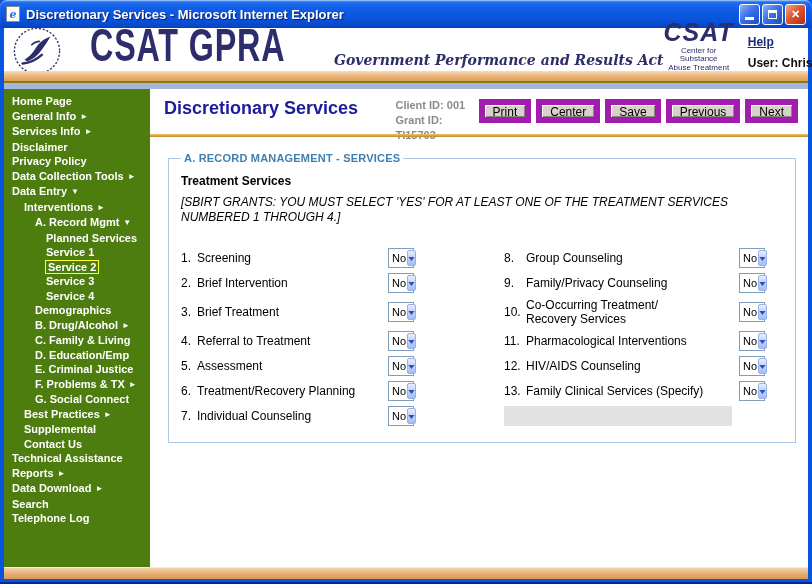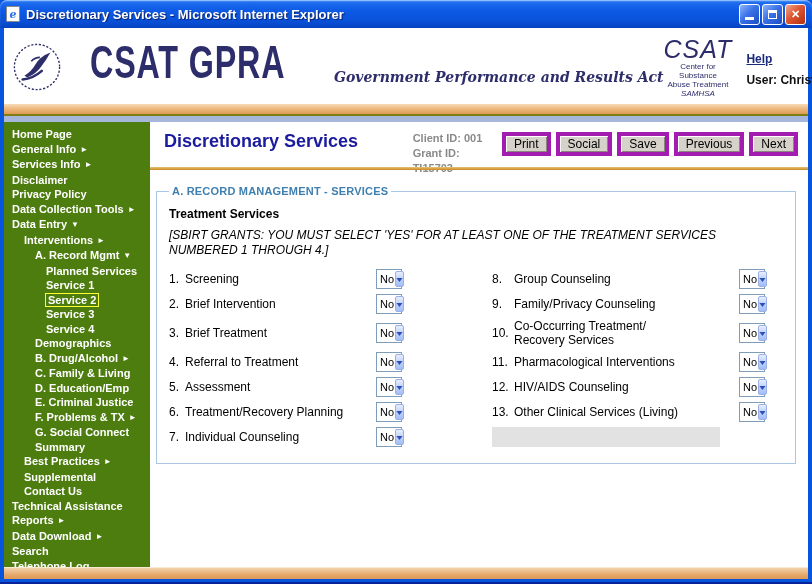--- a/index.html
+++ b/index.html
@@ -22,28 +22,28 @@
   .win-controls { display: flex; gap: 2px; }
   .ctrl { width: 21px; height: 21px; border-radius: 3px; border: 1px solid #fff;
     display: flex; align-items: center; justify-content: center; color: #fff;
     font-size: 11px; font-weight: bold; cursor: pointer; }
   .ctrl.minmax { background: linear-gradient(135deg,#8fb4f7 0%,#3a72e8 45%,#1d4cc0 100%); }
   .ctrl.close  { background: linear-gradient(135deg,#f2a68c 0%,#de5632 45%,#b42e0d 100%); }
   .glyph-min { width: 9px; height: 3px; background: #fff; margin-top: 9px; }
   .glyph-max { width: 9px; height: 9px; border: 1px solid #fff; border-top-width: 3px; }
 
   
-  .header { height: 76px; background: #fff; display: flex; align-items: center; padding: 2px 8px 0 8px; }
+  .header { height: 43px; background: #fff; display: flex; align-items: center; padding: 2px 8px 0 8px; }
   .hhs-logo { flex: none; }
   .brand-block { display: flex; align-items: flex-end; gap: 14px; margin-left: 28px; }
   .brand { display: inline-block; font-size: 38px; font-weight: bold; color: #2d2d6b;
     letter-spacing: 1px; transform: scale(.85,1.2); transform-origin: left bottom; white-space: nowrap; }
   .brand-sub { font: italic bold 14px "DejaVu Serif", serif; color: #2d2d6b; padding-bottom: 4px; white-space: nowrap; }
   .csat-logo { margin-left: auto; width: 104px; text-align: center; color: #2d2d6b; line-height: 1.1; }
-  .csat-name { font-style: italic; font-weight: normal; font-size: 25px; letter-spacing: 1px; }
+  .csat-name { font-style: italic; font-weight: bold; font-size: 25px; letter-spacing: 1px; }
   .csat-line { font-size: 8px; }
   .csat-samhsa { font-size: 8px; font-style: italic; }
   .header-right { width: 198px; padding: 4px 2px 0 14px; display: flex; flex-direction: column; gap: 7px; }
   .links-row { display: flex; gap: 40px; }
   .hdr-link { color: #1b2a7a; font-weight: bold; font-size: 12px; text-decoration: underline; cursor: pointer; }
   .user-line { font-weight: bold; font-size: 12px; color: #101010; white-space: nowrap; }
 
   .orange-band { height: 12px; margin: 0 0;
     background: linear-gradient(180deg,#f7dcba 0%,#efbd85 40%,#de9b55 100%);
     border-bottom: 2px solid #7f7f14; }
@@ -59,30 +59,30 @@
   .nav-item.lvl2 { padding-left: 31px; }
   .nav-item.lvl3 { padding-left: 42px; }
   .nav-arrow { font-size: 8px; margin-left: 4px; vertical-align: 1px; }
   .sel-box { outline: 1px solid #ffff33; padding: 0 2px; }
 
   .content { flex: 1; display: flex; flex-direction: column; background: #fff; min-width: 0; justify-content: flex-end; }
   .content-header { display: flex; align-items: flex-start; padding: 9px 10px 0 14px; height: 43px; }
   .page-title { width: 252px; font-size: 18px; font-weight: bold; color: #1b1b9e; }
   .ids { font-size: 11px; font-weight: bold; color: #8a8a8a; line-height: 15px; }
   .action-buttons { margin-left: auto; display: flex; gap: 5px; padding-top: 1px; }
-  .win-btn { height: 24px; background: #d6d2ca; border: 4px solid #a21caf;
+  .win-btn { height: 24px; background: #d6d2ca; border: 6px solid #a21caf;
     box-shadow: inset 1px 1px 0 #fff, inset -1px -1px 0 #8a867e;
     font: 12px "Liberation Sans", sans-serif; padding: 0 8px; color: #000; cursor: pointer; }
   .gold-rule { height: 3px; background: linear-gradient(180deg,#e6c477 0%,#c8871f 100%); margin-top: 2px; }
 
-  .form-area { flex: 1; padding: 15px 12px 0 6px; }
+  .form-area { flex: 1; padding: 15px 12px 0 18px; }
   fieldset { border: 1px solid #abc7e6; padding: 2px 10px 16px 12px; }
   legend { font-size: 11px; font-weight: bold; color: #4080b0; padding: 0 3px; letter-spacing: .2px; }
   .treatment-heading { font-size: 12px; font-weight: bold; color: #000; margin: 8px 0 7px; }
-  .sbirt-note { font-size: 12px; font-style: italic; color: #000; margin-bottom: 11px;
+  .sbirt-note { font-size: 12px; font-style: italic; color: #000; margin-bottom: 23px;
     line-height: 15px; max-width: 600px; }
 
   .svc-grid { display: grid; grid-template-columns: 207px 46px auto 46px;
     row-gap: 5px; font-size: 12px; color: #000; }
   .svc-grid > div { min-height: 20px; display: flex; align-items: center; }
   .svc-label .txt { white-space: pre-line; line-height: 14px; }
   .svc-label .num { flex: none; }
   .svc-label.l .num { width: 16px; }
   .svc-label.r { padding-left: 70px; }
   .svc-label.r .num { width: 22px; }
@@ -166,41 +166,40 @@
         <div class="nav-item lvl3"><span class="sel-box">Service 2</span></div>
         <div class="nav-item lvl3"><span>Service 3</span></div>
         <div class="nav-item lvl3"><span>Service 4</span></div>
         <div class="nav-item lvl2"><span>Demographics</span></div>
         <div class="nav-item lvl2"><span>B. Drug/Alcohol</span><span class="nav-arrow">►</span></div>
         <div class="nav-item lvl2"><span>C. Family &amp; Living</span></div>
         <div class="nav-item lvl2"><span>D. Education/Emp</span></div>
         <div class="nav-item lvl2"><span>E. Criminal Justice</span></div>
         <div class="nav-item lvl2"><span>F. Problems &amp; TX</span><span class="nav-arrow">►</span></div>
         <div class="nav-item lvl2"><span>G. Social Connect</span></div>
-        <div class="nav-item lvl2"><span>Summary</span></div>
         <div class="nav-item lvl1"><span>Best Practices</span><span class="nav-arrow">►</span></div>
         <div class="nav-item lvl1"><span>Supplemental</span></div>
         <div class="nav-item lvl1"><span>Contact Us</span></div>
         <div class="nav-item lvl0"><span>Technical Assistance</span></div>
         <div class="nav-item lvl0"><span>Reports</span><span class="nav-arrow">►</span></div>
         <div class="nav-item lvl0"><span>Data Download</span><span class="nav-arrow">►</span></div>
         <div class="nav-item lvl0"><span>Search</span></div>
         <div class="nav-item lvl0"><span>Telephone Log</span></div>
       </div>
 
     <div class="content">
       <div class="content-header">
         <div class="page-title">Discretionary Services</div>
         <div class="ids">
           <div>Client ID: 001</div>
           <div>Grant ID: TI15703</div>
         </div>
         <div class="action-buttons">
             <button class="win-btn">Print</button>
-            <button class="win-btn">Social</button>
+            <button class="win-btn">Center</button>
             <button class="win-btn">Save</button>
             <button class="win-btn">Previous</button>
             <button class="win-btn">Next</button>
           </div>
       </div>
       <div class="gold-rule"></div>
 
       <div class="form-area">
         <fieldset>
           <legend>A. RECORD MANAGEMENT - SERVICES</legend>
@@ -335,21 +334,21 @@
               <div>
                 <div class="xp-select">
                   <span class="val">No</span>
                   <span class="btn">
                     <span class="chev">▼</span>
                   </span>
                 </div>
               </div>
               <div class="svc-label r">
                 <span class="num">13.</span>
-                <span class="txt">Other Clinical Services (Living)</span>
+                <span class="txt">Family Clinical Services (Specify)</span>
               </div>
               <div>
                 <div class="xp-select">
                   <span class="val">No</span>
                   <span class="btn">
                     <span class="chev">▼</span>
                   </span>
                 </div>
               </div>
               <div class="svc-label l">

